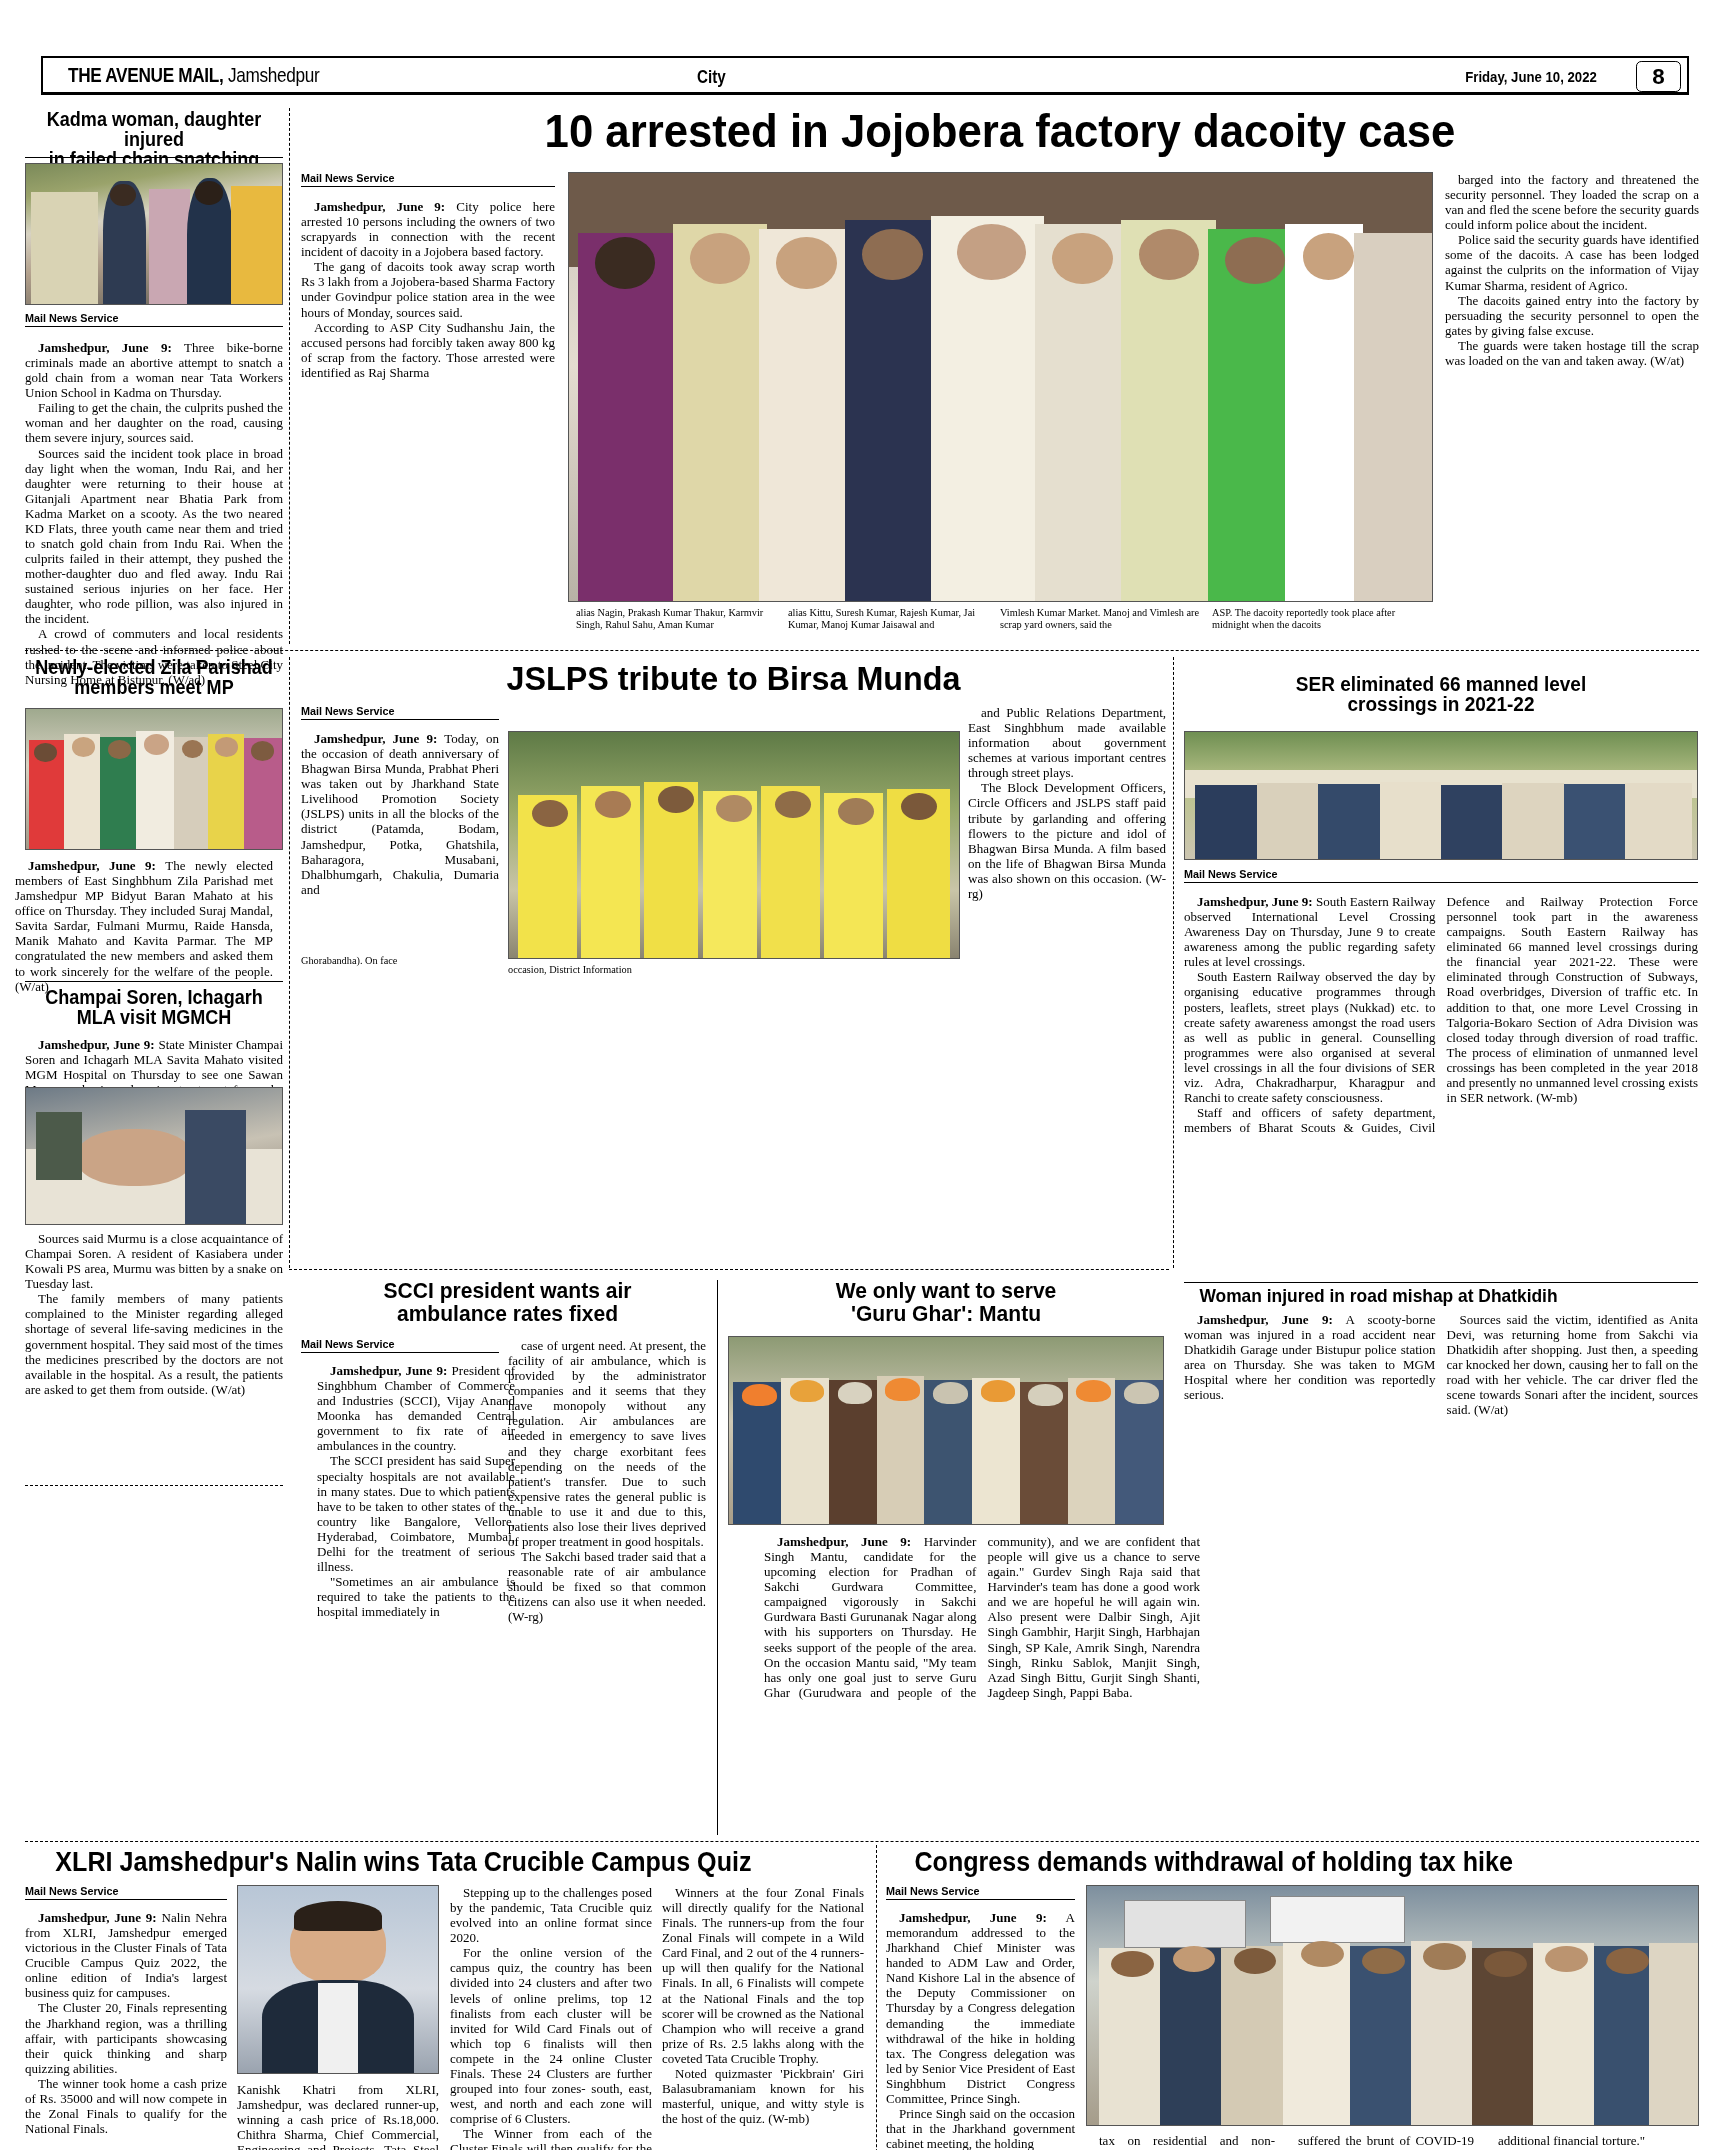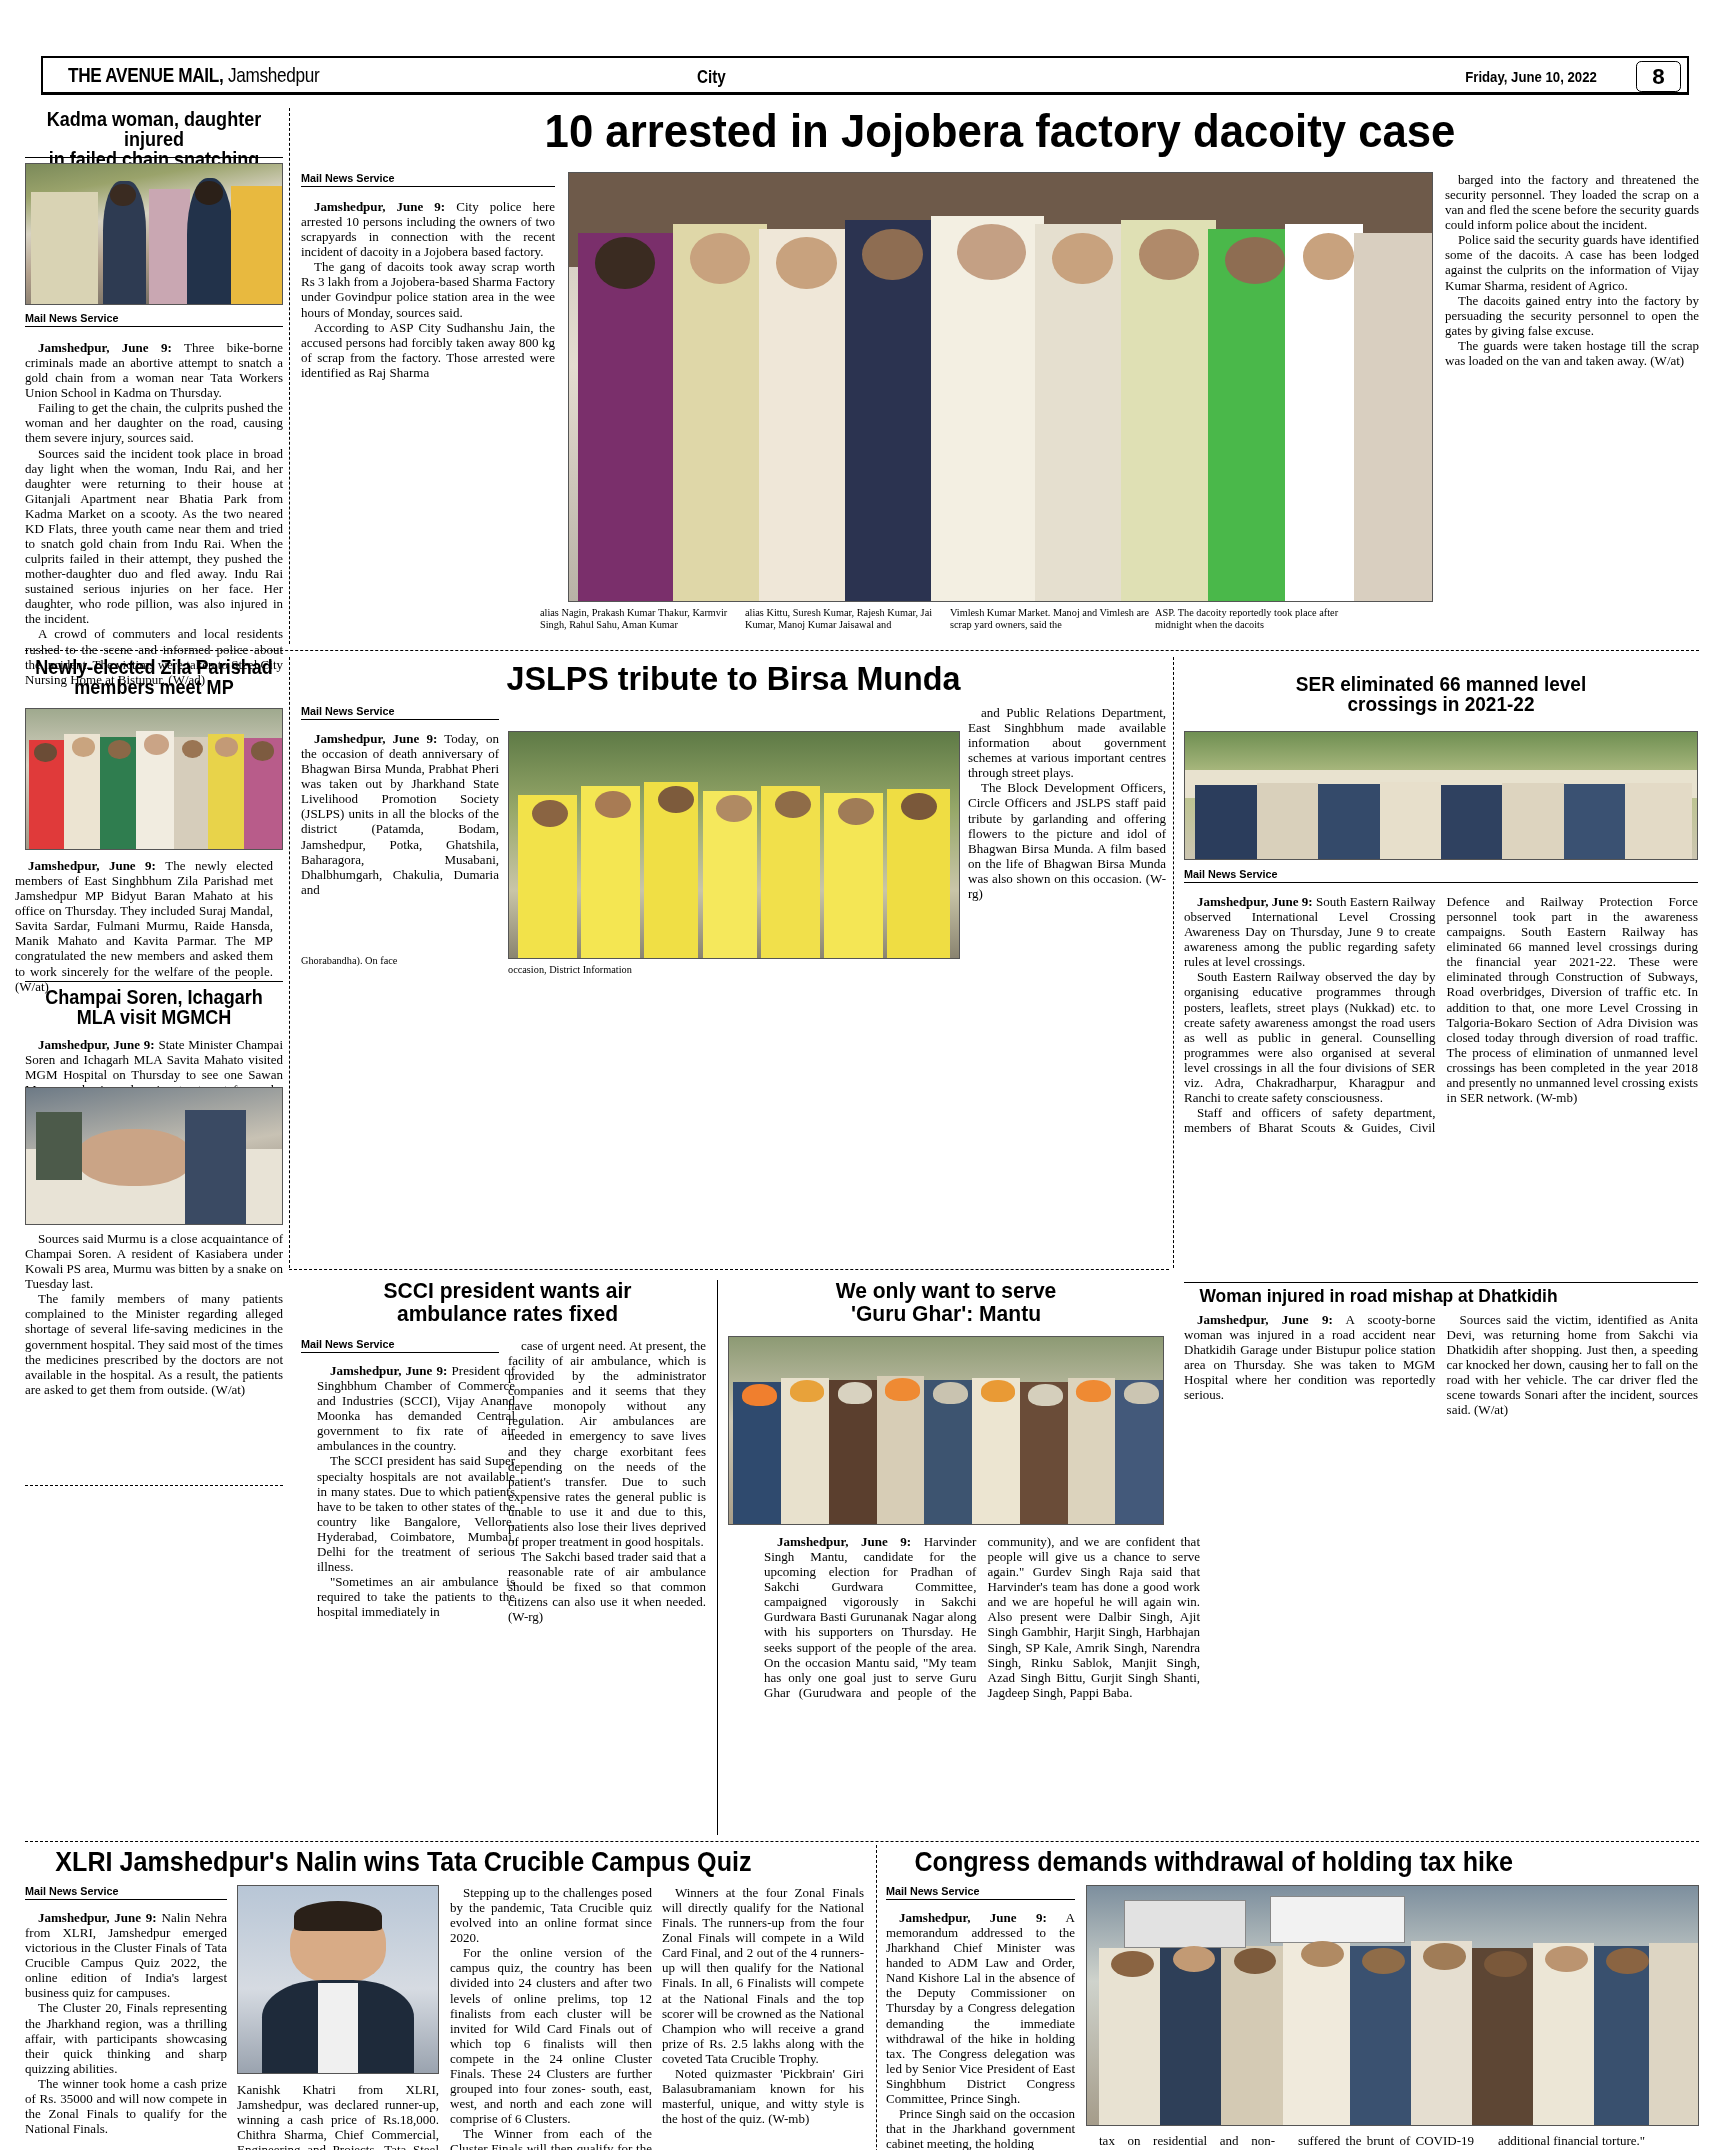--- a/index.html
+++ b/index.html
@@ -163,21 +163,21 @@
     <i style="left:85%;top:14%;width:6%;height:11%;background:#c8a27e;border-radius:50%;"></i>
   </div>
 
   <div class="colwrap body" style="left:1445px; top:172px; width:254px; height:469px;" id="dacoity-cr">
       <p class="lead">barged into the factory and threatened the security personnel. They loaded the scrap on a van and fled the scene before the security guards could inform police about the incident.</p>
       <p class="">Police said the security guards have identified some of the dacoits. A case has been lodged against the culprits on the information of Vijay Kumar Sharma, resident of Agrico.</p>
       <p class="">The dacoits gained entry into the factory by persuading the security personnel to open the gates by giving false excuse.</p>
       <p class="">The guards were taken hostage till the scrap was loaded on the van and taken away. (W/at)</p>
     </div>
 
-  <div class="colwrap" style="left:540px; top:607px; width:865px; display:flex; gap:3px;">
+  <div class="colwrap" style="left:576px; top:607px; width:865px; display:flex; gap:10px;">
     <div class="cap" style="width:202px;">alias Nagin, Prakash Kumar Thakur, Karmvir Singh, Rahul Sahu, Aman Kumar</div>
     <div class="cap" style="width:202px;">alias Kittu, Suresh Kumar, Rajesh Kumar, Jai Kumar, Manoj Kumar Jaisawal and</div>
     <div class="cap" style="width:202px;">Vimlesh Kumar Market. Manoj and Vimlesh are scrap yard owners, said the</div>
     <div class="cap" style="width:202px;">ASP. The dacoity reportedly took place after midnight when the dacoits</div>
   </div>
 
   <div class="hdiv" style="left:25px; top:650px; width:1674px;"></div>
 
   <div class="colwrap" style="left:25px; top:658px; width:258px;">
     <div class="hl" style="font-size:19.4px; transform:scaleX(.93);">

